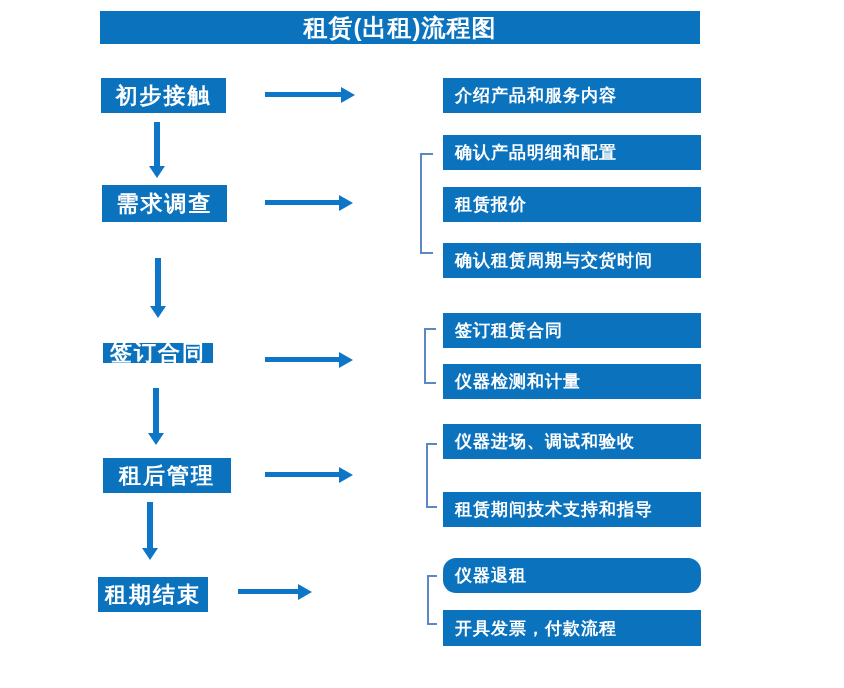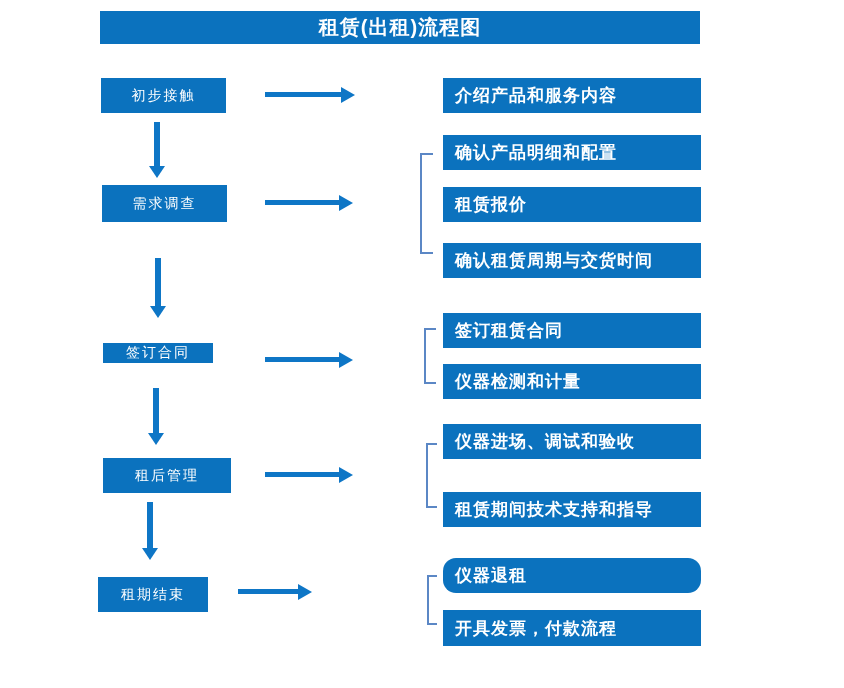--- a/index.html
+++ b/index.html
@@ -20,30 +20,30 @@
     --bracket-blue: #5b87c5;
     --text-white: #ffffff;
   }
 
   .title-bar {
     position: absolute;
     left: 100px; top: 11px; width: 600px; height: 33px;
     background: var(--box-blue);
     color: var(--text-white);
     display: flex; align-items: center; justify-content: center;
-    font-size: 20px; font-weight: bold;
+    font-size: 24px; font-weight: bold;
     letter-spacing: 1px;
   }
 
   .step-box {
     position: absolute;
     background: var(--box-blue);
     color: var(--text-white);
     display: flex; align-items: center; justify-content: center;
-    font-size: 14px; font-weight: normal;
+    font-size: 22px; font-weight: bold;
     letter-spacing: 2px;
   }
 
   .detail-box {
     position: absolute;
     left: 443px; width: 258px; height: 35px;
     background: var(--box-blue);
     color: var(--text-white);
     display: flex; align-items: center;
     padding-left: 12px;

